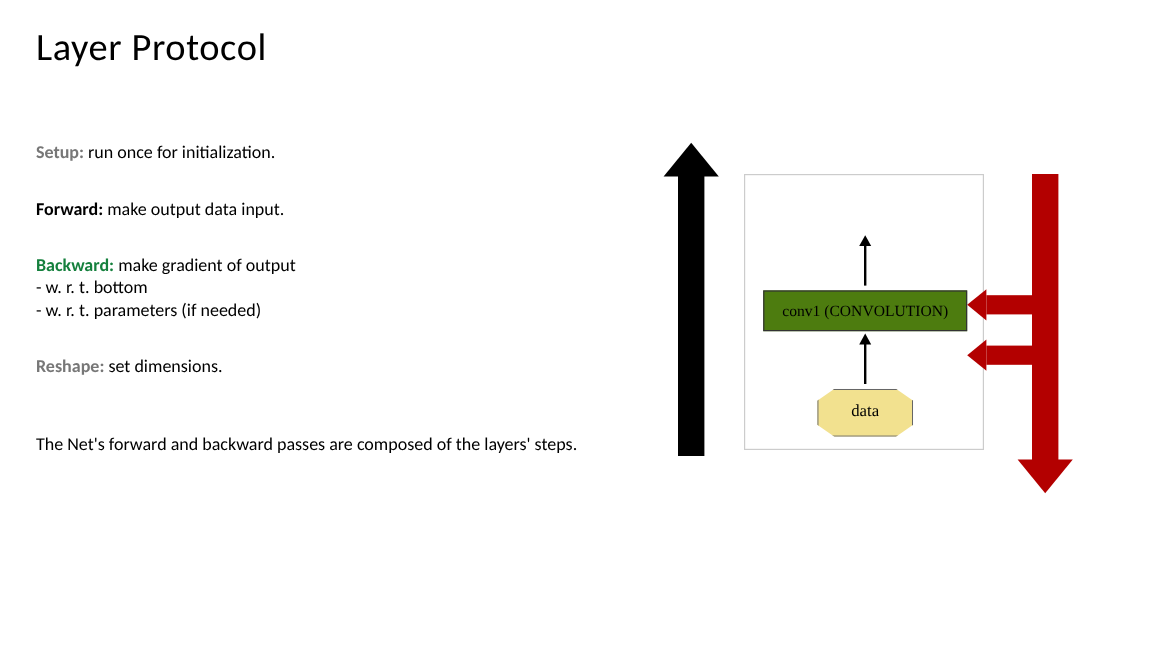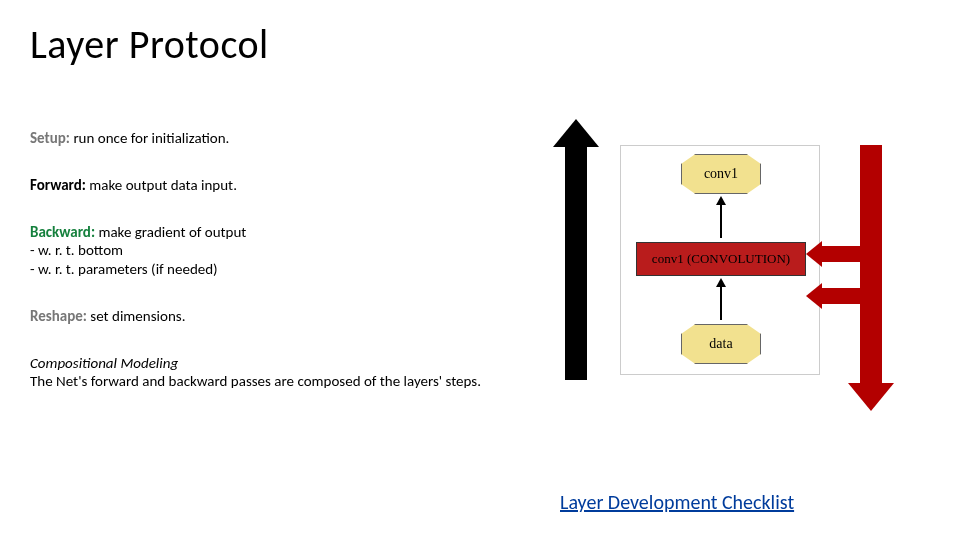--- a/index.html
+++ b/index.html
@@ -1,33 +1,33 @@
 <!DOCTYPE html>
 <html><head>
 <meta charset="utf-8">
 <style>
   * { margin: 0; padding: 0; box-sizing: border-box; }
   html, body { width: 960px; height: 540px; font-family: Calibri, "Segoe UI", Arial, sans-serif; background: #fff; color: #000; }
   .slide { position: relative; width: 960px; height: 540px; padding: 20px 30px; }
-  .title { font-size: 40px; font-weight: 400; letter-spacing: 0.5px; margin-bottom: 60px; }
+  .title { font-size: 32px; font-weight: 400; letter-spacing: 0.5px; margin-bottom: 60px; }
   .left { width: 470px; }
   .para { font-size: 15px; line-height: 1.25; margin-bottom: 28px; }
   .para .label { font-weight: 700; }
   .gray .label { color: #777; }
   .black .label { color: #000; margin-top: 33px; }
   .darkred .label { color: #15803d; }
   .italic { font-style: italic; font-weight: 400; }
   .link { position: absolute; left: 560px; top: 490px; font-size: 20px; color: #003c9c; text-decoration: underline; }
 
   
   .diagram { position: absolute; left: 620px; top: 145px; width: 200px; height: 230px; border: 1px solid #ccc; }
   .node-oct { position: absolute; width: 80px; height: 40px; background: #f2e18f; border: 1px solid #666; font-family: "Times New Roman", serif; font-size: 14px; display: flex; align-items: center; justify-content: center;
     clip-path: polygon(18% 0%, 82% 0%, 100% 25%, 100% 75%, 82% 100%, 18% 100%, 0% 75%, 0% 25%);
   }
-  .node-rect { position: absolute; width: 170px; height: 34px; background: #b91c1c; border: 1px solid #333; font-family: "Times New Roman", serif; font-size: 13px; display: flex; align-items: center; justify-content: center; }
+  .node-rect { position: absolute; width: 170px; height: 34px; background: #4d7c0f; border: 1px solid #333; font-family: "Times New Roman", serif; font-size: 13px; display: flex; align-items: center; justify-content: center; }
   .d-arrow { position: absolute; width: 2px; background: #000; left: 99px; }
   .d-arrow::before { content: ""; position: absolute; top: -8px; left: -4px; border-left: 5px solid transparent; border-right: 5px solid transparent; border-bottom: 9px solid #000; }
 
   
   .big-arrow-black { position: absolute; left: 565px; top: 145px; width: 22px; height: 235px; background: #000; }
   .big-arrow-black::before { content: ""; position: absolute; top: -26px; left: -12px; border-left: 23px solid transparent; border-right: 23px solid transparent; border-bottom: 28px solid #000; }
 
   
   .big-arrow-red { position: absolute; left: 860px; top: 145px; width: 22px; height: 240px; background: #b30000; }
   .big-arrow-red::after { content: ""; position: absolute; bottom: -26px; left: -12px; border-left: 23px solid transparent; border-right: 23px solid transparent; border-top: 28px solid #b30000; }
@@ -57,35 +57,33 @@
       <span class="label">Backward:</span><span> make gradient of output</span><br>
       <span>- w. r. t. bottom</span><br>
       <span>- w. r. t. parameters (if needed)</span>
     </div>
 
     <div class="para gray">
       <span class="label">Reshape:</span><span> set dimensions.</span>
     </div>
 
     <div class="para">
-      <span class="italic">Compositional Modeling</span><br>
+      <br>
       <span>The Net's forward and backward passes are composed of the layers' steps.</span>
     </div>
 
   </div>
 
   <div class="big-arrow-black"></div>
 
   <div class="diagram">
-    <div class="node-oct" style="left:60px; top:8px;">conv1</div>
     <div class="d-arrow" style="top:58px; height:34px;"></div>
     <div class="node-rect" style="left:15px; top:96px;">conv1 (CONVOLUTION)</div>
     <div class="d-arrow" style="top:140px; height:34px;"></div>
     <div class="node-oct" style="left:60px; top:178px;">data</div>
   </div>
 
   <div class="stub1"></div>
   <div class="stub2"></div>
   <div class="big-arrow-red"></div>
 
-  <a class="link" href="#">Layer Development Checklist</a>
 
 </div>
 
 </body></html>

